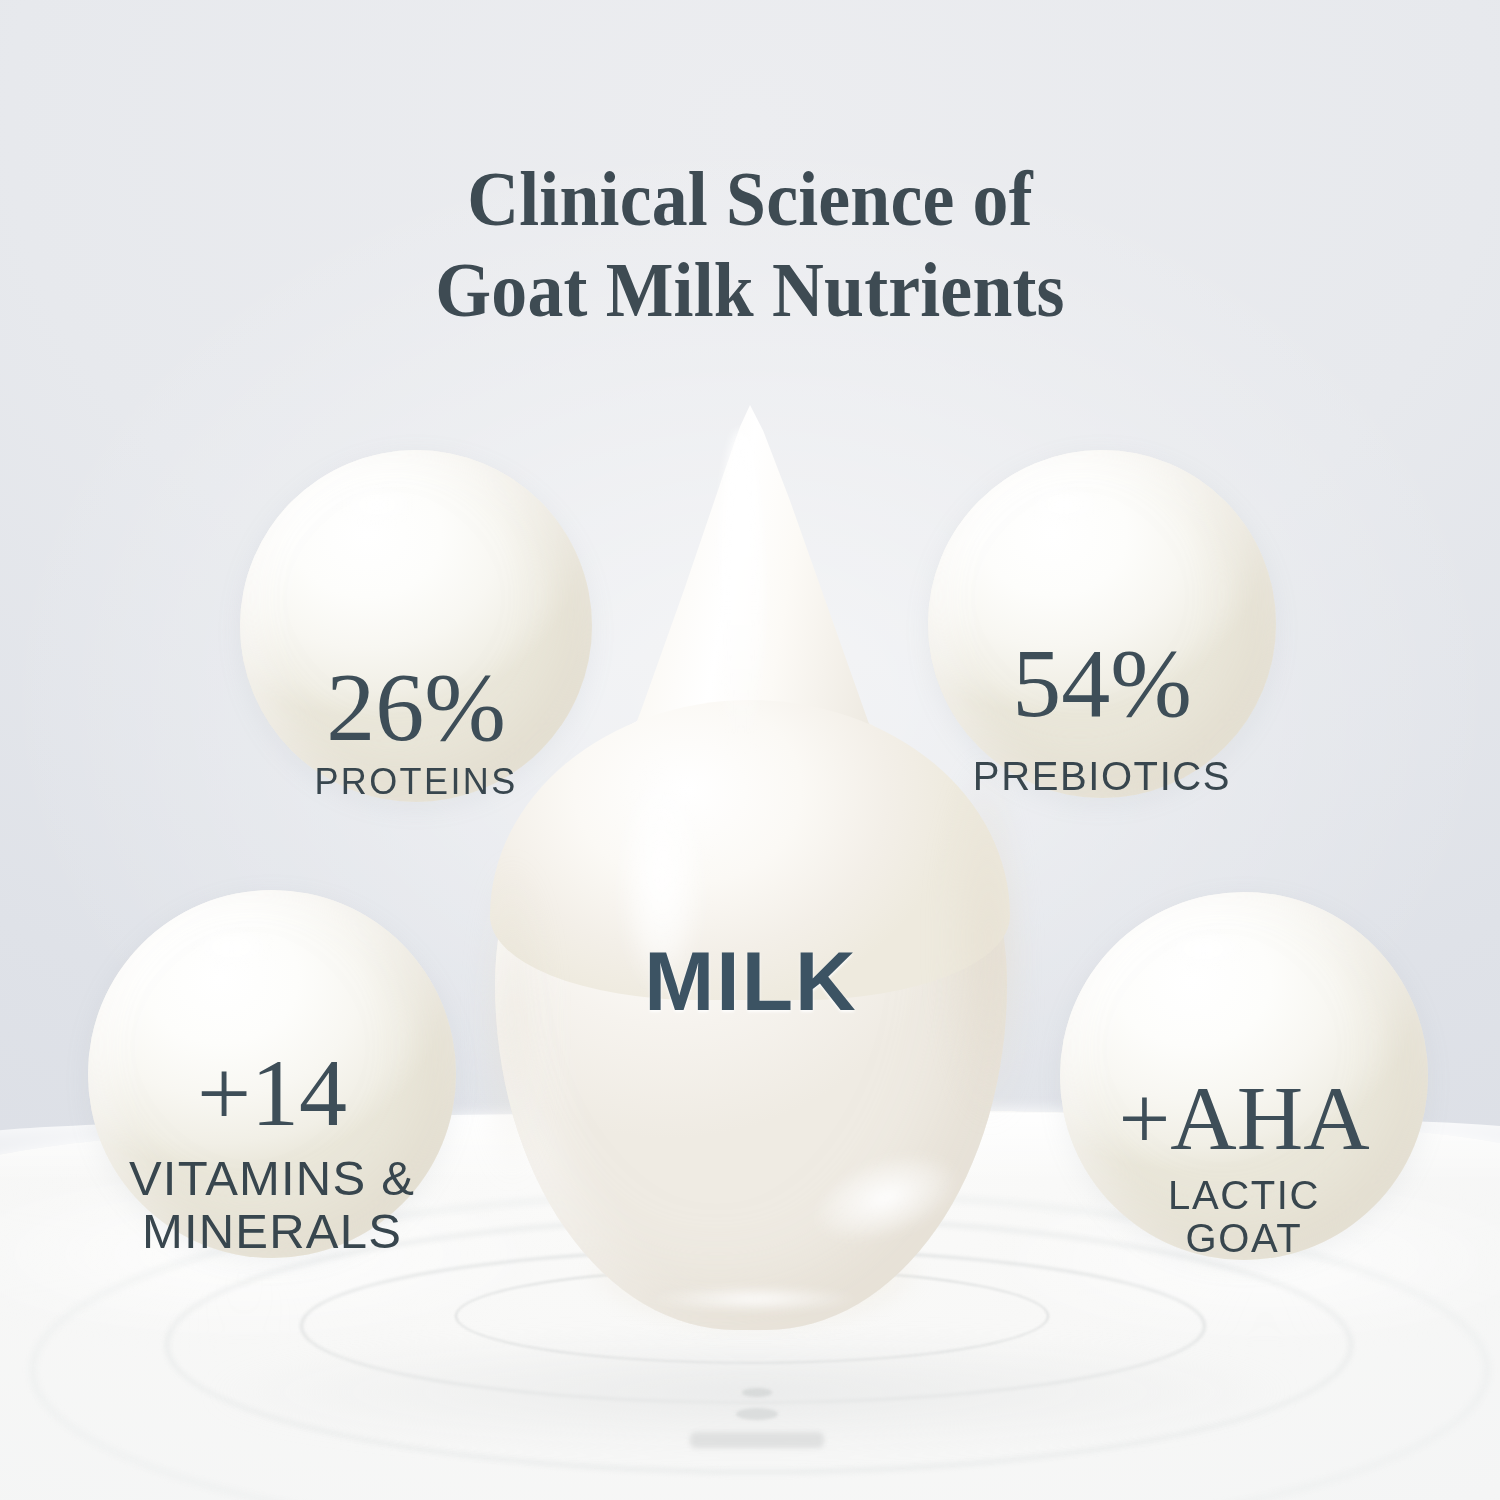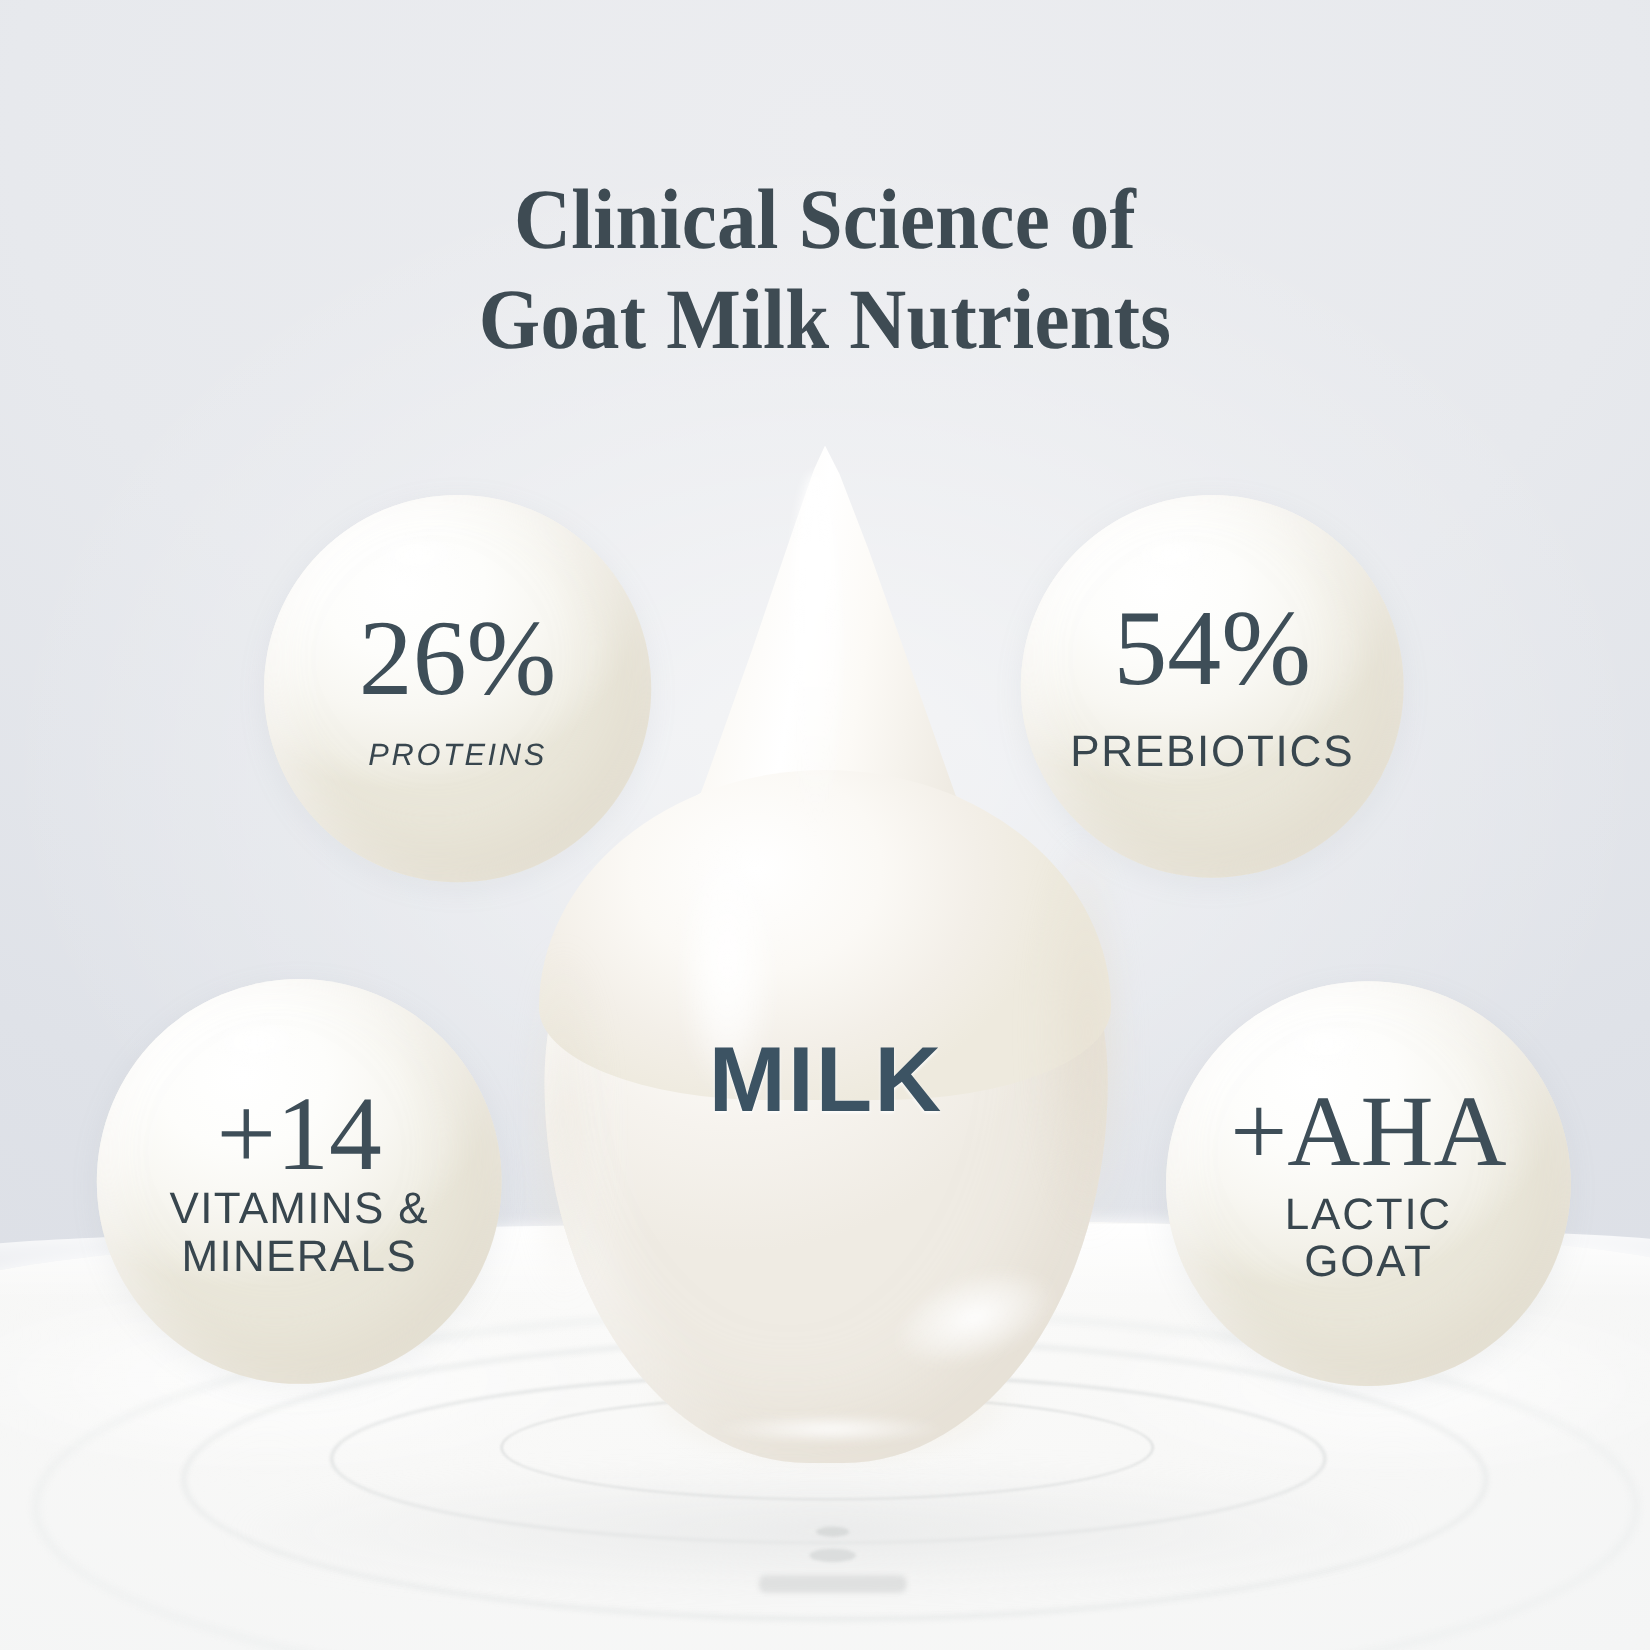--- a/index.html
+++ b/index.html
@@ -215,21 +215,21 @@
     border-radius: 50%;
     background:
       radial-gradient(62% 52% at 36% 24%, #ffffff 0%, #fdfdfb 34%, #f8f7f2 62%, #f1efe6 86%, #eae7da 100%);
     box-shadow:
       inset -22px -28px 56px rgba(220,214,198,0.55),
       inset 16px 16px 44px rgba(255,255,255,0.9),
       0 6px 26px rgba(150,155,165,0.10);
     display: flex;
     flex-direction: column;
     align-items: center;
-    justify-content: center;
+    justify-content: flex-end;
   }
   .badge::after {
     content: "";
     position: absolute;
     left: 22%;
     top: 7%;
     width: 34%;
     height: 17%;
     border-radius: 50%;
     background: radial-gradient(50% 50% at 50% 50%, rgba(255,255,255,0.95) 0%, rgba(255,255,255,0) 72%);
@@ -256,27 +256,27 @@
     display: block;
     white-space: pre-line;
   }
 
   #badge-proteins   { left: 240px; top: 450px; width: 352px; height: 352px; }
   #badge-prebiotics { left: 928px; top: 450px; width: 348px; height: 348px; }
   #badge-vitamins   { left: 88px;  top: 890px; width: 368px; height: 368px; }
   #badge-aha        { left: 1060px; top: 892px; width: 368px; height: 368px; }
 
   #badge-proteins   .badge-num { font-size: 98px; }
-  #badge-proteins   .badge-label { font-size: 28px; letter-spacing: 2.4px; margin-top: 24px; font-style: italic; }
+  #badge-proteins   .badge-label { font-size: 36px; letter-spacing: 2.4px; margin-top: 8px; }
 
   #badge-prebiotics .badge-num { font-size: 98px; }
   #badge-prebiotics .badge-label { font-size: 40px; letter-spacing: 1.6px; margin-top: 24px; }
 
   #badge-vitamins   .badge-num { font-size: 96px; }
-  #badge-vitamins   .badge-label { font-size: 40px; letter-spacing: 1.2px; }
+  #badge-vitamins   .badge-label { font-size: 49px; letter-spacing: 1.2px; margin-top: 12px; }
 
   #badge-aha        .badge-num { font-size: 92px; font-family: Liberation Serif, serif; }
   #badge-aha        .badge-label { font-size: 40px; letter-spacing: 1.6px; margin-top: 10px; }
 </style>
 </head>
 <body>
 
 <div id="stage">
 
   <div class="bg-base"></div>

